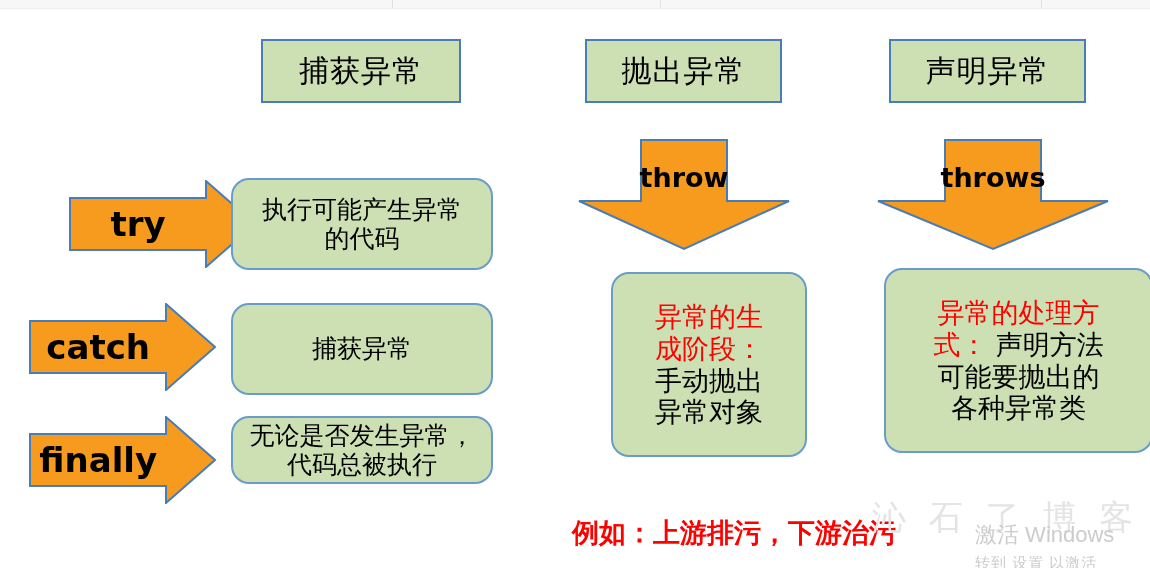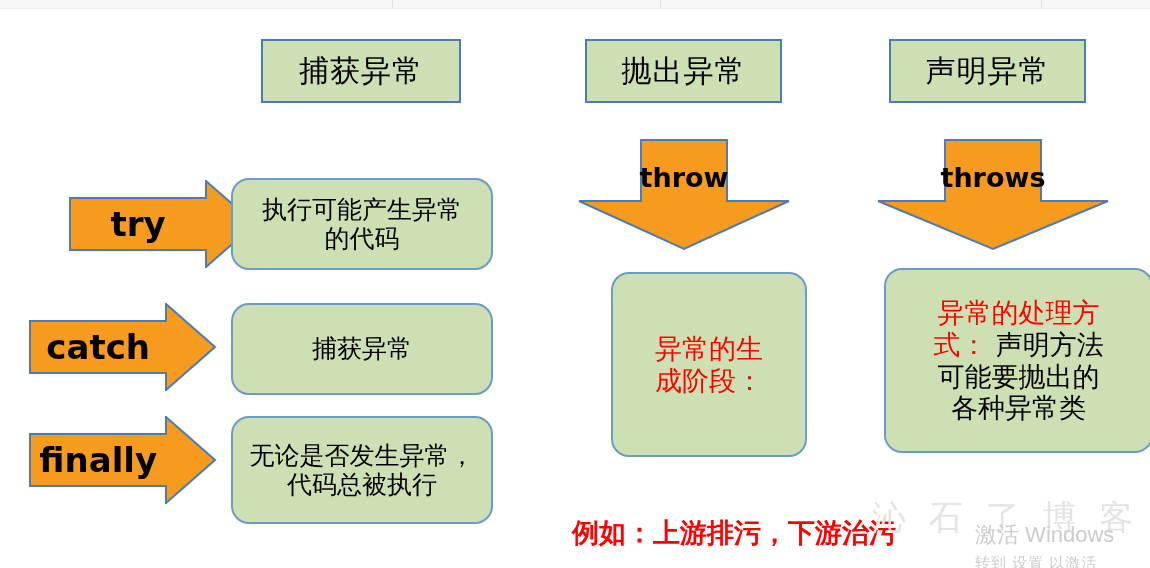--- a/index.html
+++ b/index.html
@@ -183,36 +183,38 @@
 
   <div class="green-box" style="left:231px; top:178px; width:262px; height:92px; font-size:25px;">
     <div class="inner" style="white-space:pre-line;">执行可能产生异常
 的代码</div>
   </div>
 
   <div class="green-box" style="left:231px; top:303px; width:262px; height:92px; font-size:25px;">
     <div class="inner" style="white-space:pre-line;">捕获异常</div>
   </div>
 
-  <div class="green-box" style="left:231px; top:416px; width:262px; height:108px; font-size:25px;">
+  <div class="green-box" style="left:231px; top:416px; width:262px; height:68px; font-size:25px;">
     <div class="inner" style="white-space:pre-line;">无论是否发生异常，
 代码总被执行</div>
   </div>
 
   <div class="darrow" style="left:578px; top:139px; width:212px; height:112px;">
     <svg width="212" height="112" viewBox="0 0 212 112">
       <polygon points="63,1 149,1 149,62 211,62 106,110 1,62 63,62" fill="#f79b1e" stroke="#4a7cb5" stroke-width="2"></polygon>
     </svg>
     <div class="lbl">throw</div>
   </div>
 
   <div class="green-box" style="left:586px; top:272px; width:196px; height:185px; font-size:27px;margin-left:25px;">
     <div class="inner">
       <span class="red" style="white-space:pre-line;">异常的生
 成阶段：</span><br>
+      <span style="white-space:pre-line;">手动抛出
+异常对象</span>
     </div>
   </div>
 
   <div class="darrow" style="left:877px; top:139px; width:232px; height:112px;">
     <svg width="232" height="112" viewBox="0 0 232 112">
       <polygon points="68,1 164,1 164,62 231,62 116,110 1,62 68,62" fill="#f79b1e" stroke="#4a7cb5" stroke-width="2"></polygon>
     </svg>
     <div class="lbl">throws</div>
   </div>
 

